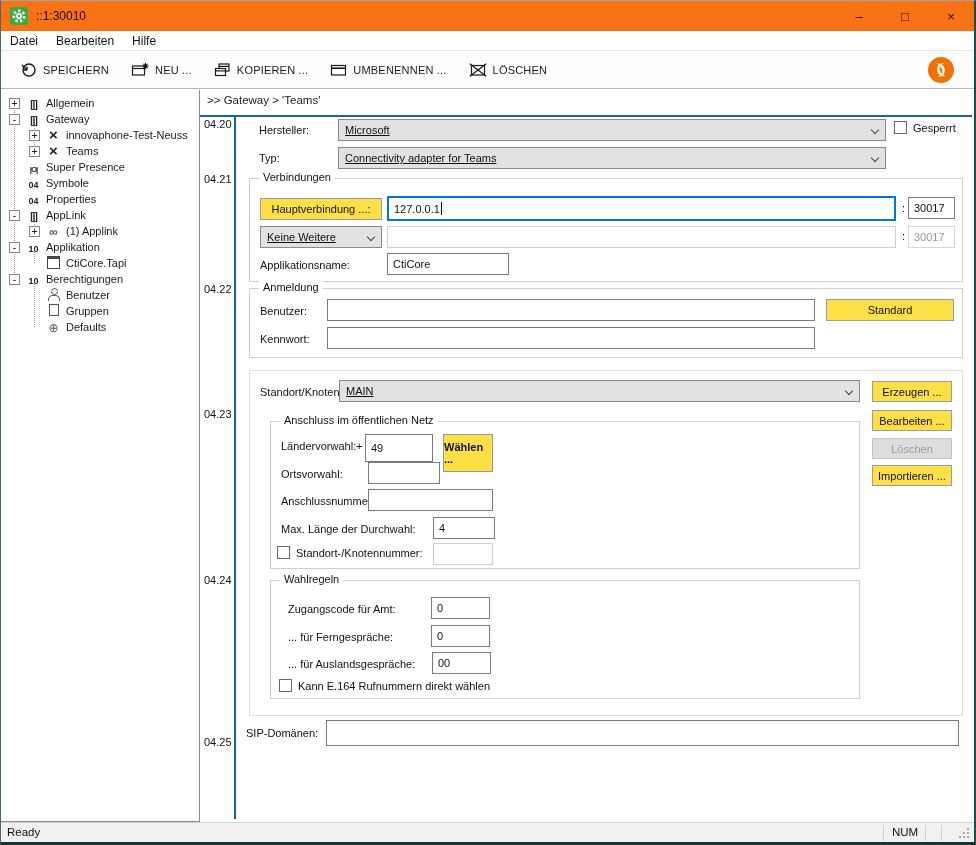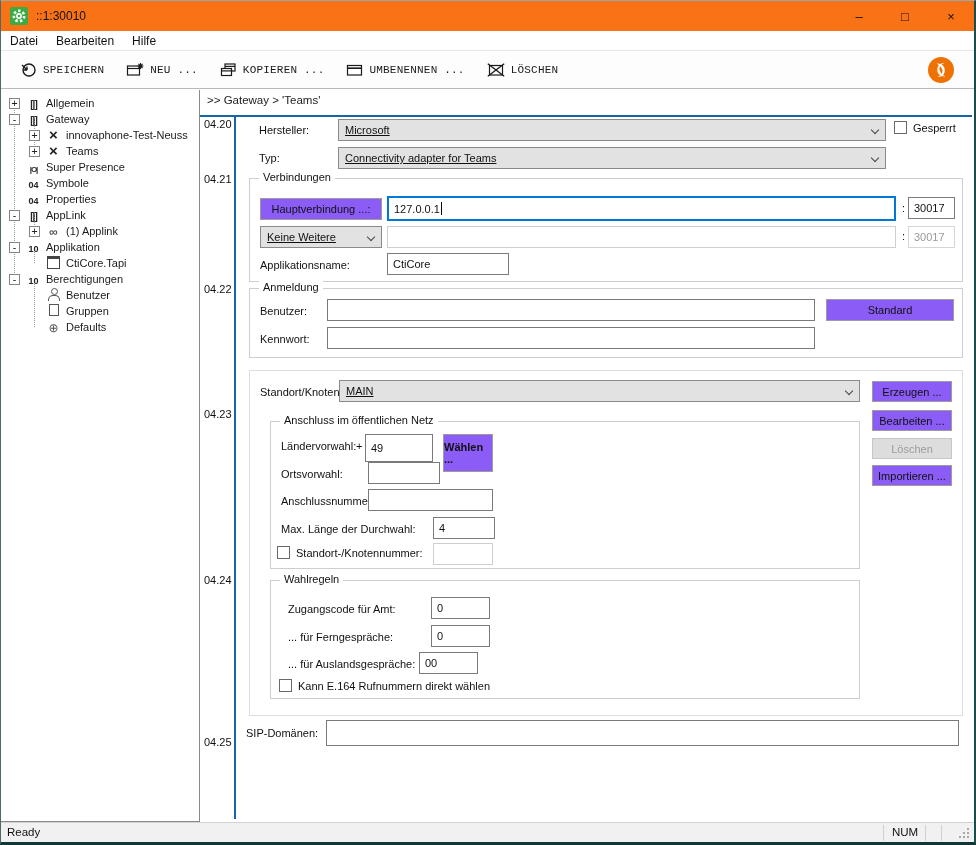--- a/index.html
+++ b/index.html
@@ -13,21 +13,21 @@
   
   .titlebar { position:absolute; left:0; top:0; width:100%; height:30px; background:#f97316; display:flex; align-items:center; }
   .appicon { width:18px; height:18px; margin-left:9px; flex:none; }
   .title-text { margin-left:8px; font-size:12px; color:#111; }
   .wincontrols { position:absolute; right:0; top:0; height:30px; display:flex; }
   .wbtn { width:46px; height:30px; display:flex; align-items:center; justify-content:center; font-size:13px; color:#111; }
   
   .menubar { position:absolute; left:0; top:30px; width:100%; height:20px; background:#fff; display:flex; align-items:center; border-bottom:1px solid #e6e6e6; }
   .menu-item { padding:0 9px; font-size:12px; color:#111; height:20px; display:flex; align-items:center; }
   
-  .toolbar { position:absolute; left:0; top:51px; width:100%; height:37px; background:#fdfdfd; border-bottom:1px solid #b9b9b9; display:flex; align-items:center;font-family:Liberation Mono, monospace; }
+  .toolbar { position:absolute; left:0; top:51px; width:100%; height:37px; background:#fdfdfd; border-bottom:1px solid #b9b9b9; display:flex; align-items:center; }
   .tbtn { display:flex; align-items:center; gap:6px; margin-left:16px; height:26px; padding:0 3px; }
   .tbtn svg { display:block; }
   .tbtn .tlab { font-size:11px; color:#1a1a1a; letter-spacing:.2px; }
   .brandlogo { position:absolute; right:18px; top:3px; width:30px; height:30px; }
   
   .treepanel { position:absolute; left:0; top:89px; width:199px; height:732px; background:#fff;
     border-right:1px solid #8a8a8a; border-bottom:1px solid #8a8a8a; padding-top:5px; overflow:hidden; }
   .trow { height:16px; display:flex; align-items:center; position:relative; }
   .lvl0 { padding-left:8px; } .lvl1 { padding-left:28px; }
   .exp { width:11px; height:11px; border:1px solid #848484; background:#fff; flex:none; margin-right:5px;
@@ -57,21 +57,21 @@
   .inp { position:absolute; border:1px solid #7a7a7a; background:#fff; font-size:11px; color:#111;
          display:flex; align-items:center; padding:4px 5px; overflow:hidden; white-space:nowrap; }
   .inp.lite { border-color:#cfcfcf; }
   .inp.dis  { border-color:#d6d6d6; color:#9a9a9a; }
   .inp.focus { border:2px solid #0078d7; }
   .caret { display:inline-block; width:1px; height:13px; background:#000; margin-left:1px; }
   .combo { position:absolute; background:#e2e2e2; border:1px solid #8a8a8a; font-size:11px; color:#111;
            display:flex; align-items:center; padding:0 18px 0 6px; white-space:nowrap; overflow:hidden;text-decoration:underline; }
   .combo .chev { position:absolute; right:7px; top:7px; width:6px; height:6px;
                  border-right:1px solid #444; border-bottom:1px solid #444; transform:rotate(45deg); }
-  .btn { position:absolute; background:#8b5cf6; border:1px solid #9c9c9c; font-size:11px; color:#111;
+  .btn { position:absolute; background:#fde047; border:1px solid #9c9c9c; font-size:11px; color:#111;
          display:flex; align-items:center; justify-content:center; }
   .btn.dis { background:#dddddd; border-color:#c6c6c6; color:#9d9d9d; }
   .grp { position:absolute; border:1px solid #cecece; }
   .grp.outer { border-color:#dedede; }
   .grp-title { position:absolute; top:-8px; left:9px; background:#fff; padding:0 4px; font-size:11px; color:#111; white-space:nowrap; }
   .cb { position:absolute; width:13px; height:13px; border:1px solid #6a6a6a; background:#fff; }
   .colon { position:absolute; font-size:11px; color:#111; }
   
   .statusbar { position:absolute; left:0; bottom:0; width:100%; height:20px; background:#f1f1f1; border-top:1px solid #d2d2d2; }
   .status-left { position:absolute; left:6px; top:3px; font-size:11.5px; color:#111; }
@@ -318,21 +318,21 @@
         <div class="inp lite" style="left:162px; top:121px; width:60px; height:22px;"></div>
       </div>
 
       <div class="grp" style="left:20px; top:209px; width:590px; height:119px;">
         <div class="grp-title">Wahlregeln</div>
         <div class="flabel" style="left:17px; top:22px;">Zugangscode für Amt:</div>
         <div class="inp" style="left:160px; top:16px; width:59px; height:22px;">0</div>
         <div class="flabel" style="left:17px; top:50px;">... für Ferngespräche:</div>
         <div class="inp" style="left:160px; top:44px; width:59px; height:22px;">0</div>
         <div class="flabel" style="left:17px; top:77px;">... für Auslandsgespräche:</div>
-        <div class="inp" style="left:148px; top:71px; width:59px; height:22px;">00</div>
+        <div class="inp" style="left:161px; top:71px; width:59px; height:22px;">00</div>
         <div class="cb" style="left:8px; top:98px;"></div>
         <div class="flabel" style="left:27px; top:99px;">Kann E.164 Rufnummern direkt wählen</div>
       </div>
     </div>
 
     <div class="flabel" style="left:46px; top:637px;">SIP-Domänen:</div>
     <div class="inp" style="left:126px; top:630px; width:633px; height:26px;"></div>
   </div>
 
   <div class="statusbar">

